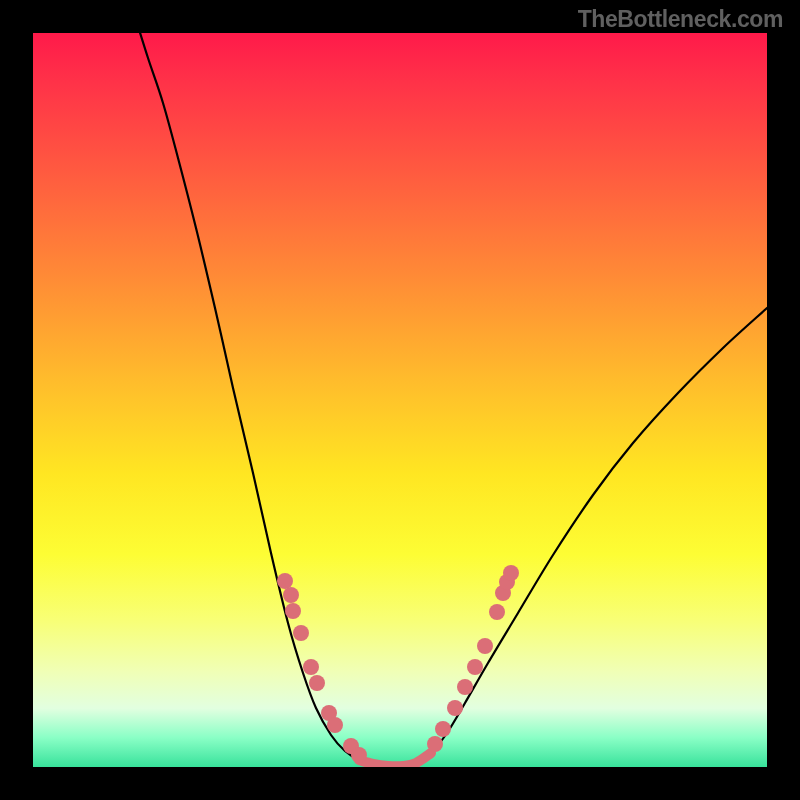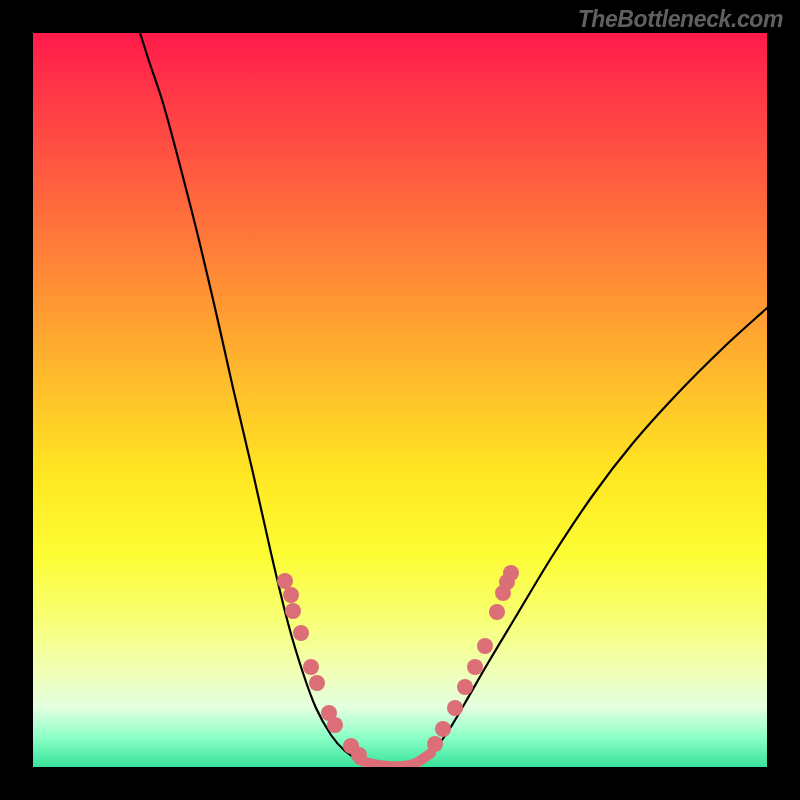--- a/index.html
+++ b/index.html
@@ -48,21 +48,20 @@
   }
   .watermark {
     position: absolute;
     top: 6px;
     right: 17px;
     font-family: Arial, Helvetica, sans-serif;
     font-size: 23px;
     font-weight: 600;
     color: #606060;
     letter-spacing: -0.4px;
-    font-style: italic;
   }
   svg.curves {
     position: absolute;
     left: 0;
     top: 0;
     width: 100%;
     height: 100%;
   }
 </style>
 </head>

